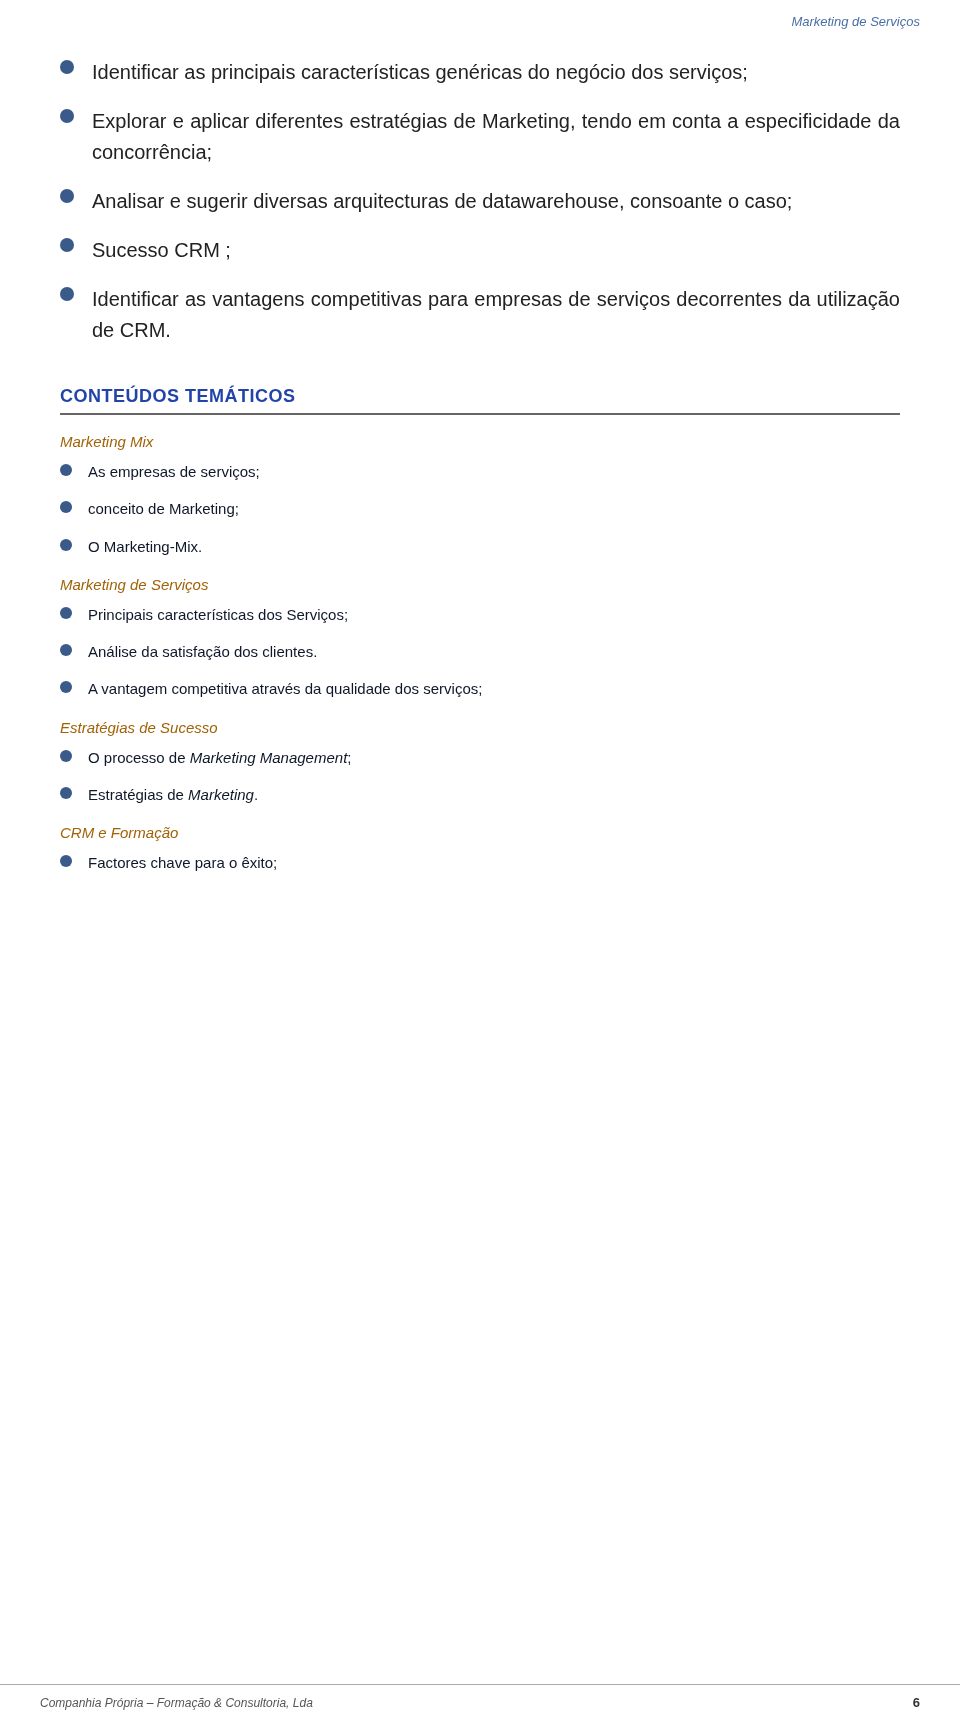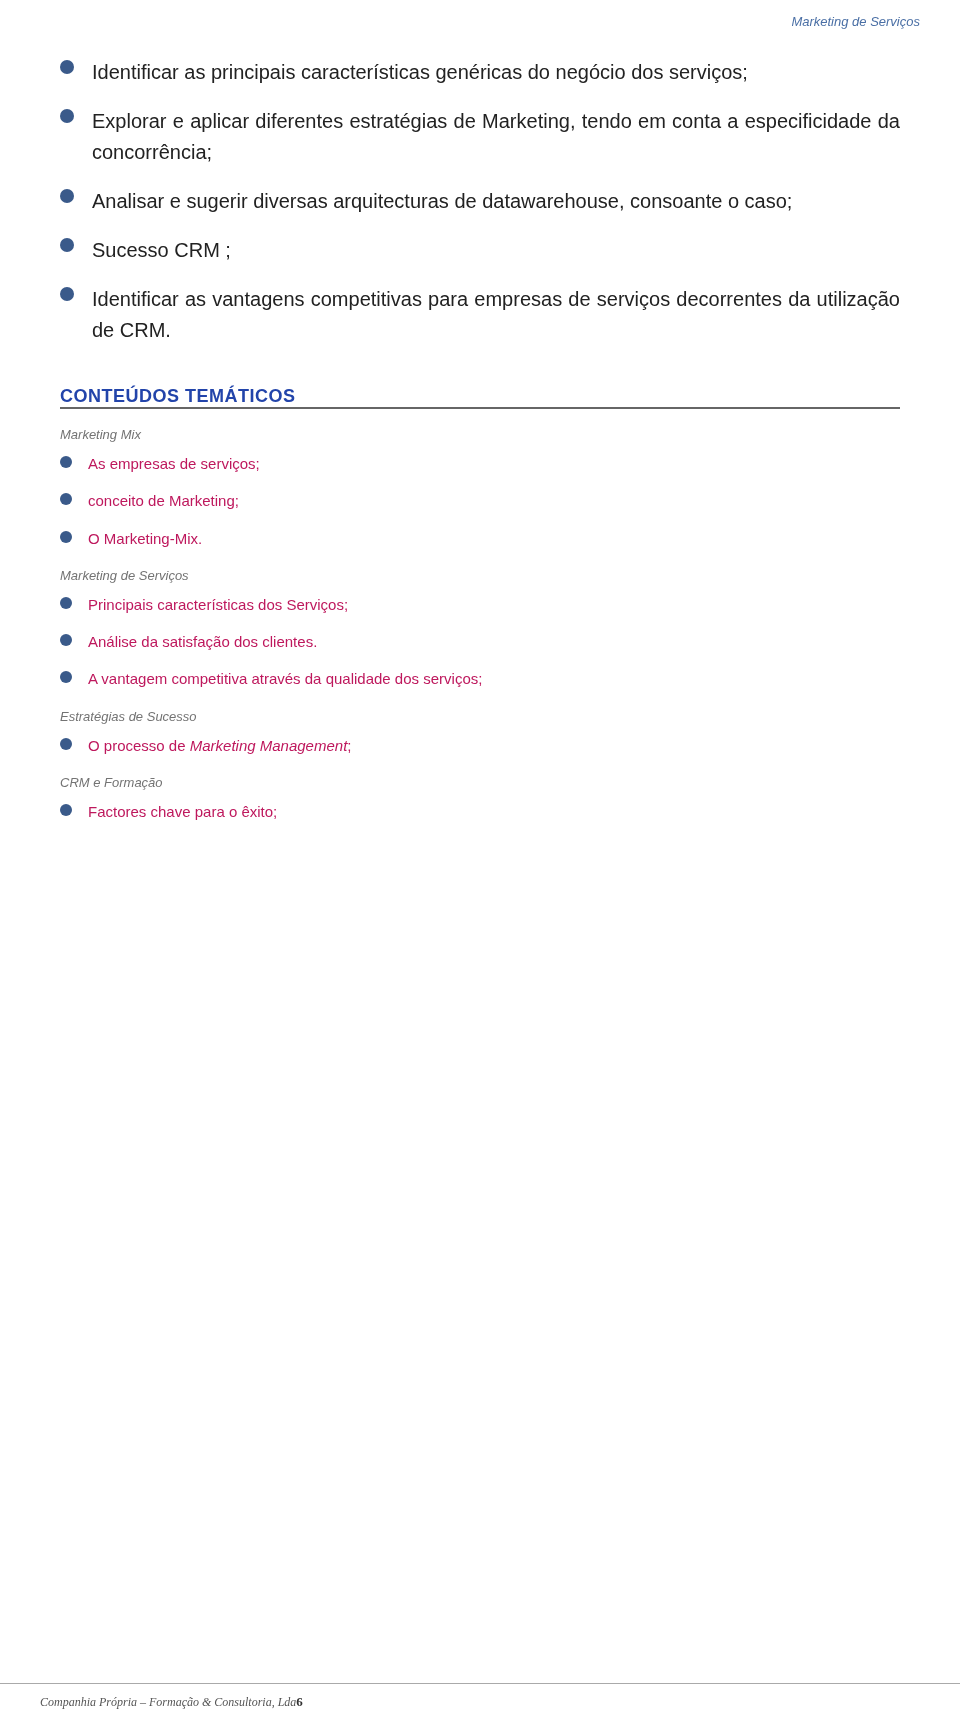--- a/index.html
+++ b/index.html
@@ -81,67 +81,67 @@
       margin-top: 40px;
       margin-bottom: 18px;
     }
 
     .section-heading h2 {
       font-size: 18px;
       font-weight: bold;
       color: #2244aa;
       text-transform: uppercase;
       letter-spacing: 0.5px;
+      padding-bottom: 6px;
       border-bottom: 2px solid #666;
       display: inline-block;
       width: 100%;
     }
 
     .subsection-title {
-      font-size: 13px;
+      font-size: 15px;
       font-style: italic;
-      color: #737373;
+      color: #a16207;
       margin: 18px 0 10px 0;
       font-weight: normal;
     }
 
     .sub-bullet-list {
       list-style: none;
       padding: 0;
       margin: 0 0 8px 0;
     }
 
     .sub-bullet-item {
       display: flex;
       align-items: flex-start;
       margin-bottom: 14px;
       line-height: 1.55;
     }
 
     .sub-bullet-text {
       flex: 1;
       font-size: 15px;
-      color: #be185d;
+      color: #0f172a;
     }
 
     
     .page-footer {
       position: absolute;
       bottom: 0;
       left: 0;
       right: 0;
       display: flex;
-      justify-content: flex-start;
+      justify-content: space-between;
       align-items: center;
       padding: 10px 40px;
       border-top: 1px solid #aaa;
       font-size: 12px;
       color: #555;
       font-style: italic;
-      font-family: Liberation Serif, serif;
     }
 
     .page-number {
       font-size: 13px;
       color: #333;
       font-style: normal;
       font-weight: bold;
     }
   </style>
 </head>
@@ -210,20 +210,24 @@
           <div class="bullet-dot-sm"></div>
           <span class="sub-bullet-text">A vantagem competitiva através da qualidade dos serviços;</span>
         </li>
       </ul>
       <div class="subsection-title">Estratégias de Sucesso</div>
       <ul class="sub-bullet-list">
         <li class="sub-bullet-item">
           <div class="bullet-dot-sm"></div>
           <span class="sub-bullet-text">O processo de <em>Marketing Management</em>;</span>
         </li>
+        <li class="sub-bullet-item">
+          <div class="bullet-dot-sm"></div>
+          <span class="sub-bullet-text">Estratégias de <em>Marketing</em>.</span>
+        </li>
       </ul>
       <div class="subsection-title">CRM e Formação</div>
       <ul class="sub-bullet-list">
         <li class="sub-bullet-item">
           <div class="bullet-dot-sm"></div>
           <span class="sub-bullet-text">Factores chave para o êxito;</span>
         </li>
       </ul>
     </div>
 

